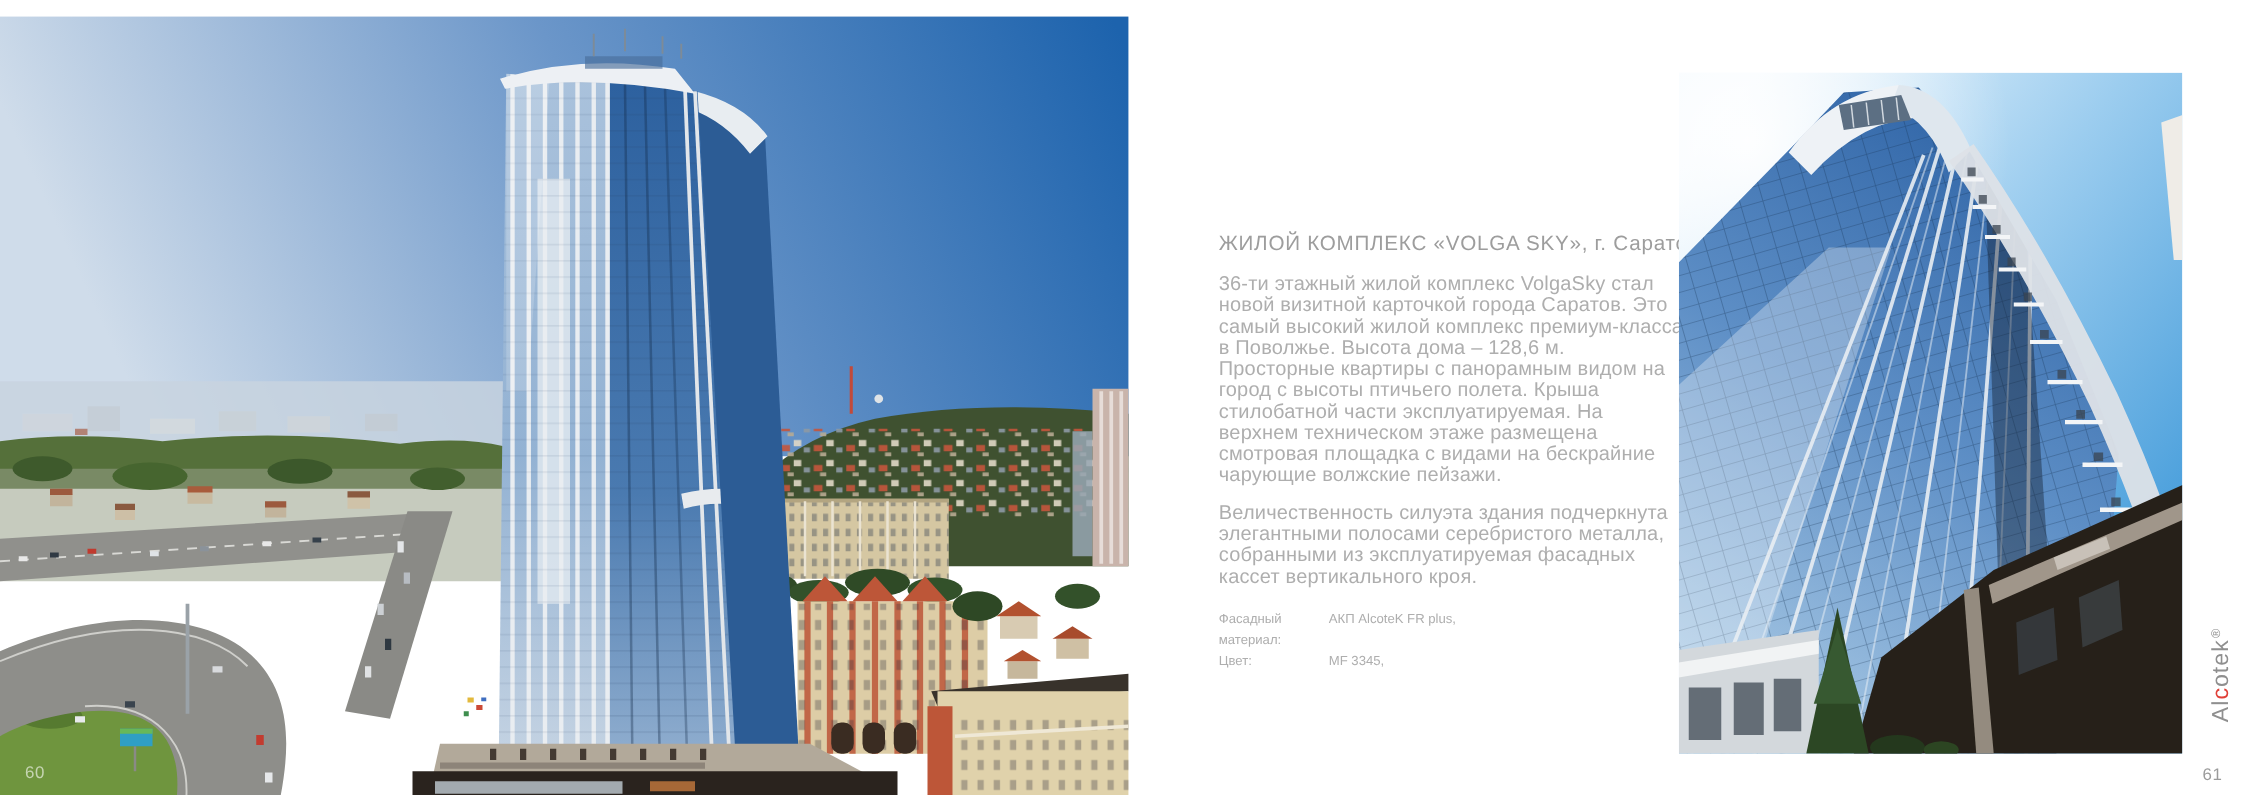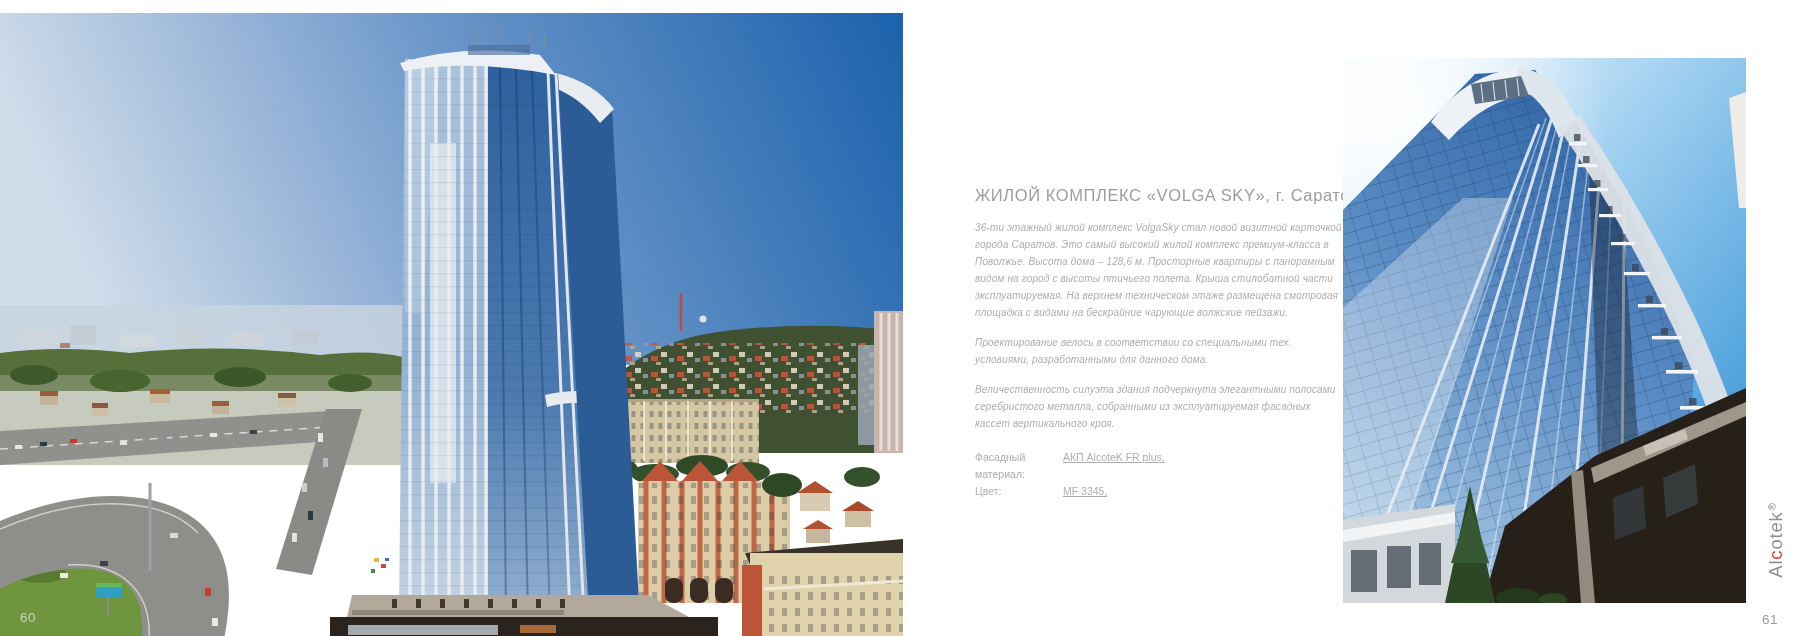--- a/index.html
+++ b/index.html
@@ -5,25 +5,25 @@
   html,body{margin:0;padding:0;background:#ffffff;}
   .spread{position:relative;width:1800px;height:636px;background:#ffffff;overflow:hidden;
           font-family:"Liberation Sans", sans-serif;}
   figure{margin:0;padding:0;}
   .photo{position:absolute;overflow:hidden;margin-top:13px;}
   .photo-left{left:0;top:0;width:903px;height:636px;}
   .photo-right{left:1343px;top:45px;width:403px;height:545px;}
   .photo svg{display:block;width:100%;height:100%;}
   .article{position:absolute;left:975px;top:186px;width:372px;color:#aeaeae;}
   .title{margin:0 0 14px 0;font-size:16.5px;font-weight:400;letter-spacing:.6px;color:#9d9d9d;white-space:nowrap;}
-  .body{margin:0 0 13px 0;font-size:10px;line-height:17px;letter-spacing:.15px;color:#aeaeae;font-style:italic;}
+  .body{margin:0 0 13px 0;font-size:16px;line-height:17px;letter-spacing:.15px;color:#aeaeae;}
   .specs{margin:17px 0 12px 0;}
   .spec-row{display:flex;font-size:10.5px;line-height:17px;color:#aeaeae;}
   .spec-row dt{width:88px;flex:none;font-weight:400;}
-  .spec-row dd{margin:0;text-decoration:underline;}
+  .spec-row dd{margin:0;}
   .pagenum{position:absolute;font-size:13.5px;letter-spacing:.5px;}
   .pagenum-left{left:20px;top:597px;color:rgba(255,255,255,.6);}
   .pagenum-right{left:1762px;top:612px;color:#9b9b9b;}
   .brand{position:absolute;left:1776px;top:540px;transform:translate(-50%,-50%) rotate(-90deg);
          white-space:nowrap;font-size:18.5px;letter-spacing:.8px;color:#8f8f8f;}
   .brand .b-accent{color:#e04038;}
   .brand .b-reg{font-size:10px;vertical-align:6px;margin-left:1px;}
 </style>
 </head>
 <body>
@@ -266,21 +266,20 @@
       <polygon points="330,604 718,604 718,636 330,636" fill="#2a231e"></polygon>
       <rect x="348" y="612" width="150" height="10" fill="#b9c2c9" opacity="0.85"></rect>
       <rect x="520" y="612" width="36" height="8" fill="#b4703a" opacity="0.9"></rect>
     </svg>
     <figcaption class="pagenum pagenum-left">60</figcaption>
   </figure>
 
   <section class="article">
     <h1 class="title">ЖИЛОЙ КОМПЛЕКС «VOLGA SKY», г. Саратов</h1>
     <p class="body">36-ти этажный жилой комплекс VolgaSky стал новой визитной карточкой города Саратов. Это самый высокий жилой комплекс премиум-класса в Поволжье. Высота дома – 128,6 м. Просторные квартиры с панорамным видом на город с высоты птичьего полета. Крыша стилобатной части эксплуатируемая. На верхнем техническом этаже размещена смотровая площадка с видами на бескрайние чарующие волжские пейзажи.</p>
-    <p class="body">Проектирование велось в соответствии со специальными тех. условиями, разработанными для данного дома.</p>
     <p class="body">Величественность силуэта здания подчеркнута элегантными полосами серебристого металла, собранными из эксплуатируемая фасадных  кассет вертикального кроя.</p>
     <dl class="specs">
       <div class="spec-row">
         <dt>Фасадный материал:</dt>
         <dd>АКП AlcoteK FR plus,</dd>
       </div>
       <div class="spec-row">
         <dt>Цвет:</dt>
         <dd>MF 3345,</dd>
       </div>

